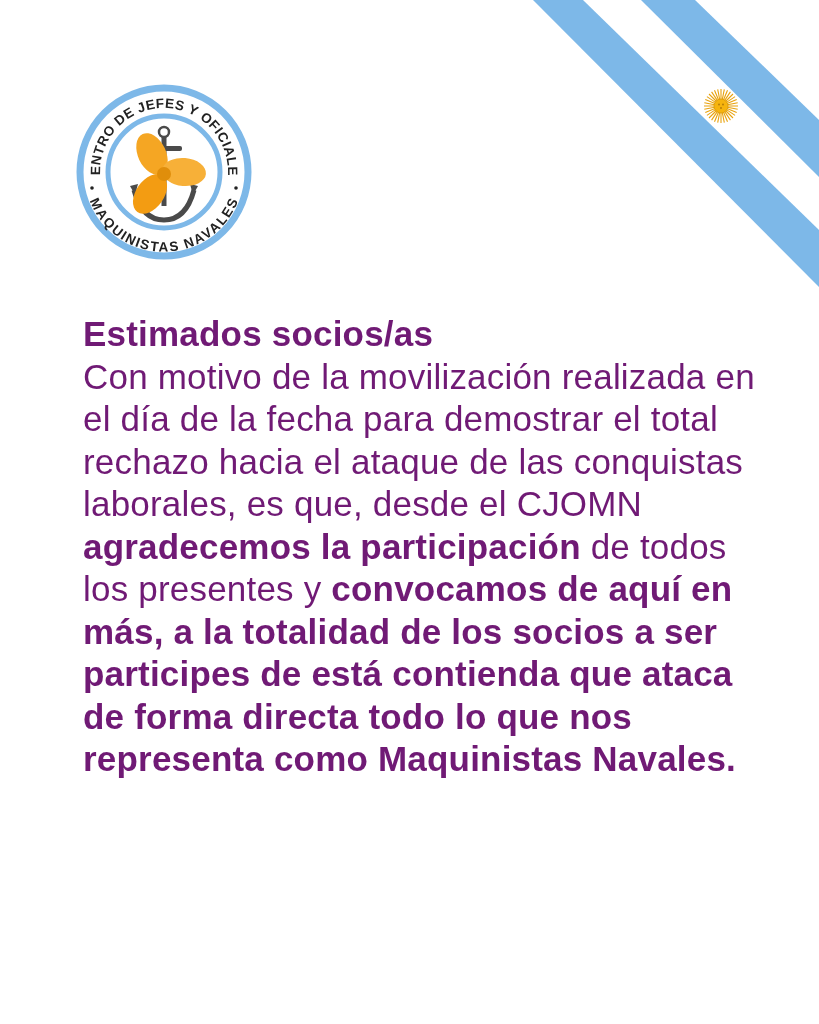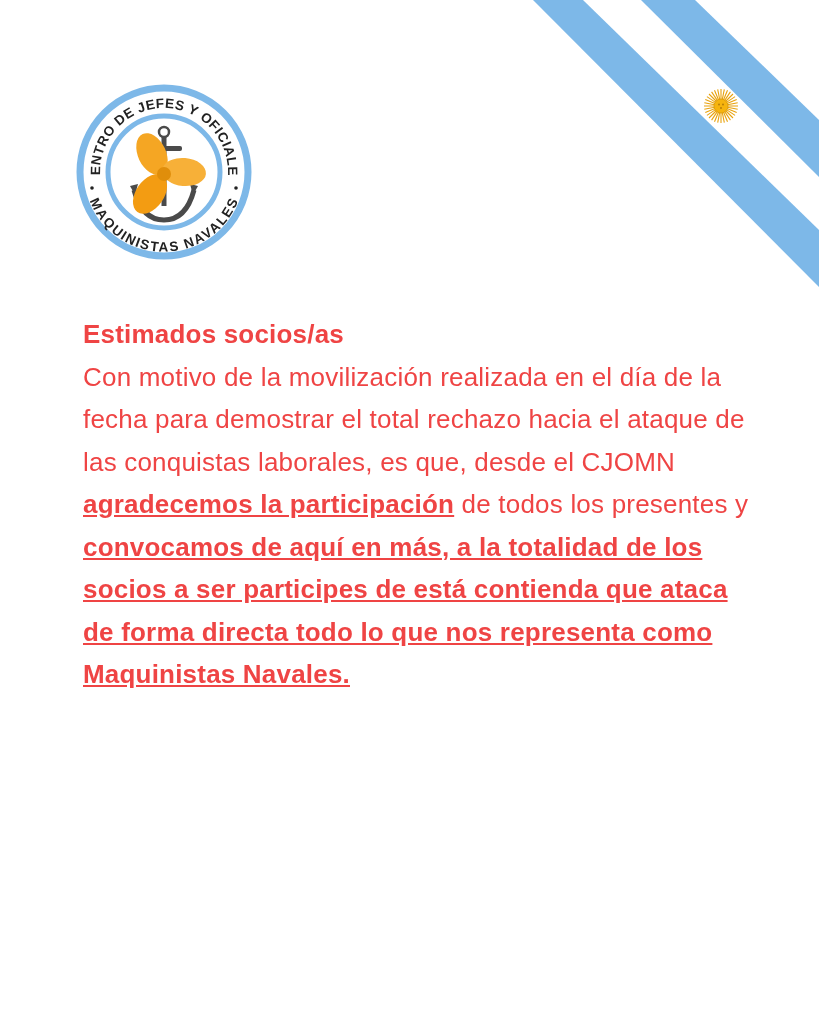--- a/index.html
+++ b/index.html
@@ -4,24 +4,24 @@
 <style>
   html, body { margin: 0; padding: 0; }
   body {
     width: 819px; height: 1024px; background: #ffffff; position: relative; overflow: hidden;
     font-family: "Liberation Sans", "DejaVu Sans", sans-serif;
   }
   .flag-stripes { position: absolute; left: 0; top: 0; width: 819px; height: 1024px; pointer-events: none; }
   .logo { position: absolute; left: 72px; top: 80px; width: 184px; height: 184px; }
   .content {
     position: absolute; left: 83px; top: 313px; width: 680px;
-    font-size: 26px; line-height: 42.5px; color: #ef4444; letter-spacing: 0.2px;
+    font-size: 35px; line-height: 42.5px; color: #701a75; letter-spacing: 0.2px;
   }
   .content .heading { font-weight: bold; display: block; }
-  .content b { font-weight: bold; text-decoration: underline; }
+  .content b { font-weight: bold; }
 </style>
 </head>
 <body>
 
 <svg class="flag-stripes" viewBox="0 0 819 1024" xmlns="http://www.w3.org/2000/svg">
   <polygon points="533,0 583,0 819,230 819,287" fill="#7db8e8"></polygon>
   <polygon points="641,0 695,0 819,120 819,177" fill="#7db8e8"></polygon>
   <g transform="translate(721,106)">
     <g stroke="#e8a20c" stroke-width="1.1">
       <line x1="0" y1="-17" x2="0" y2="17"></line>

